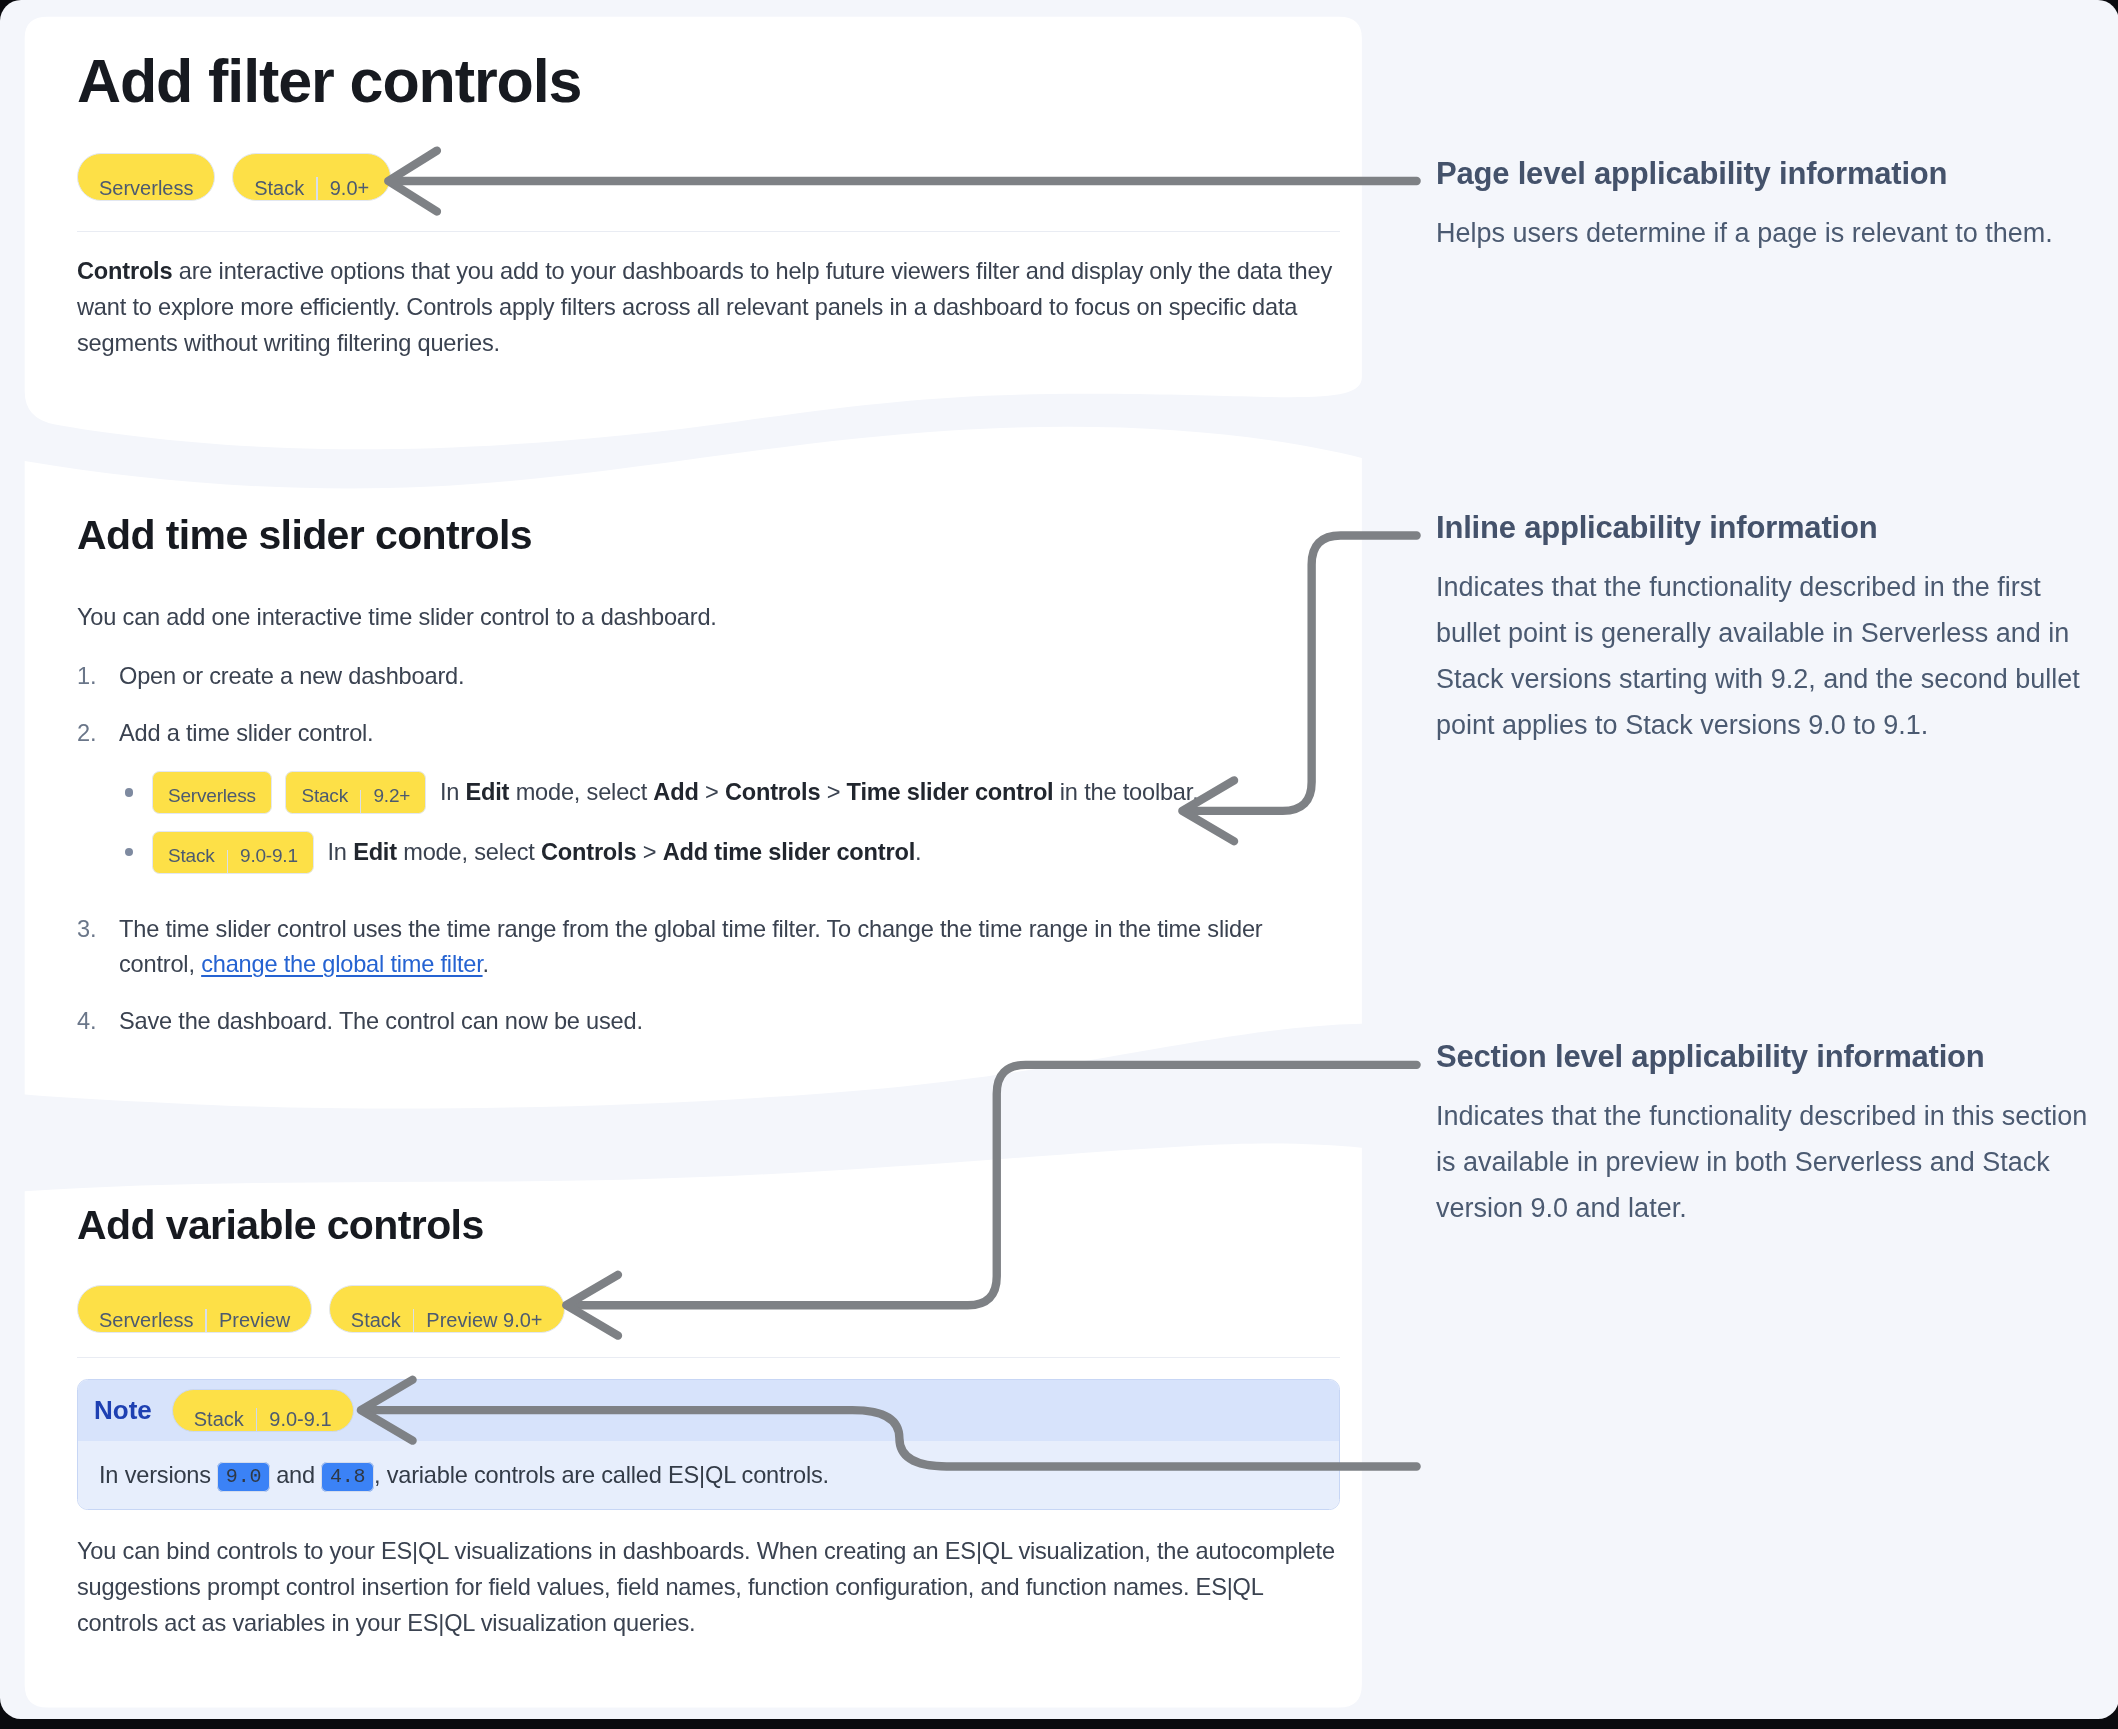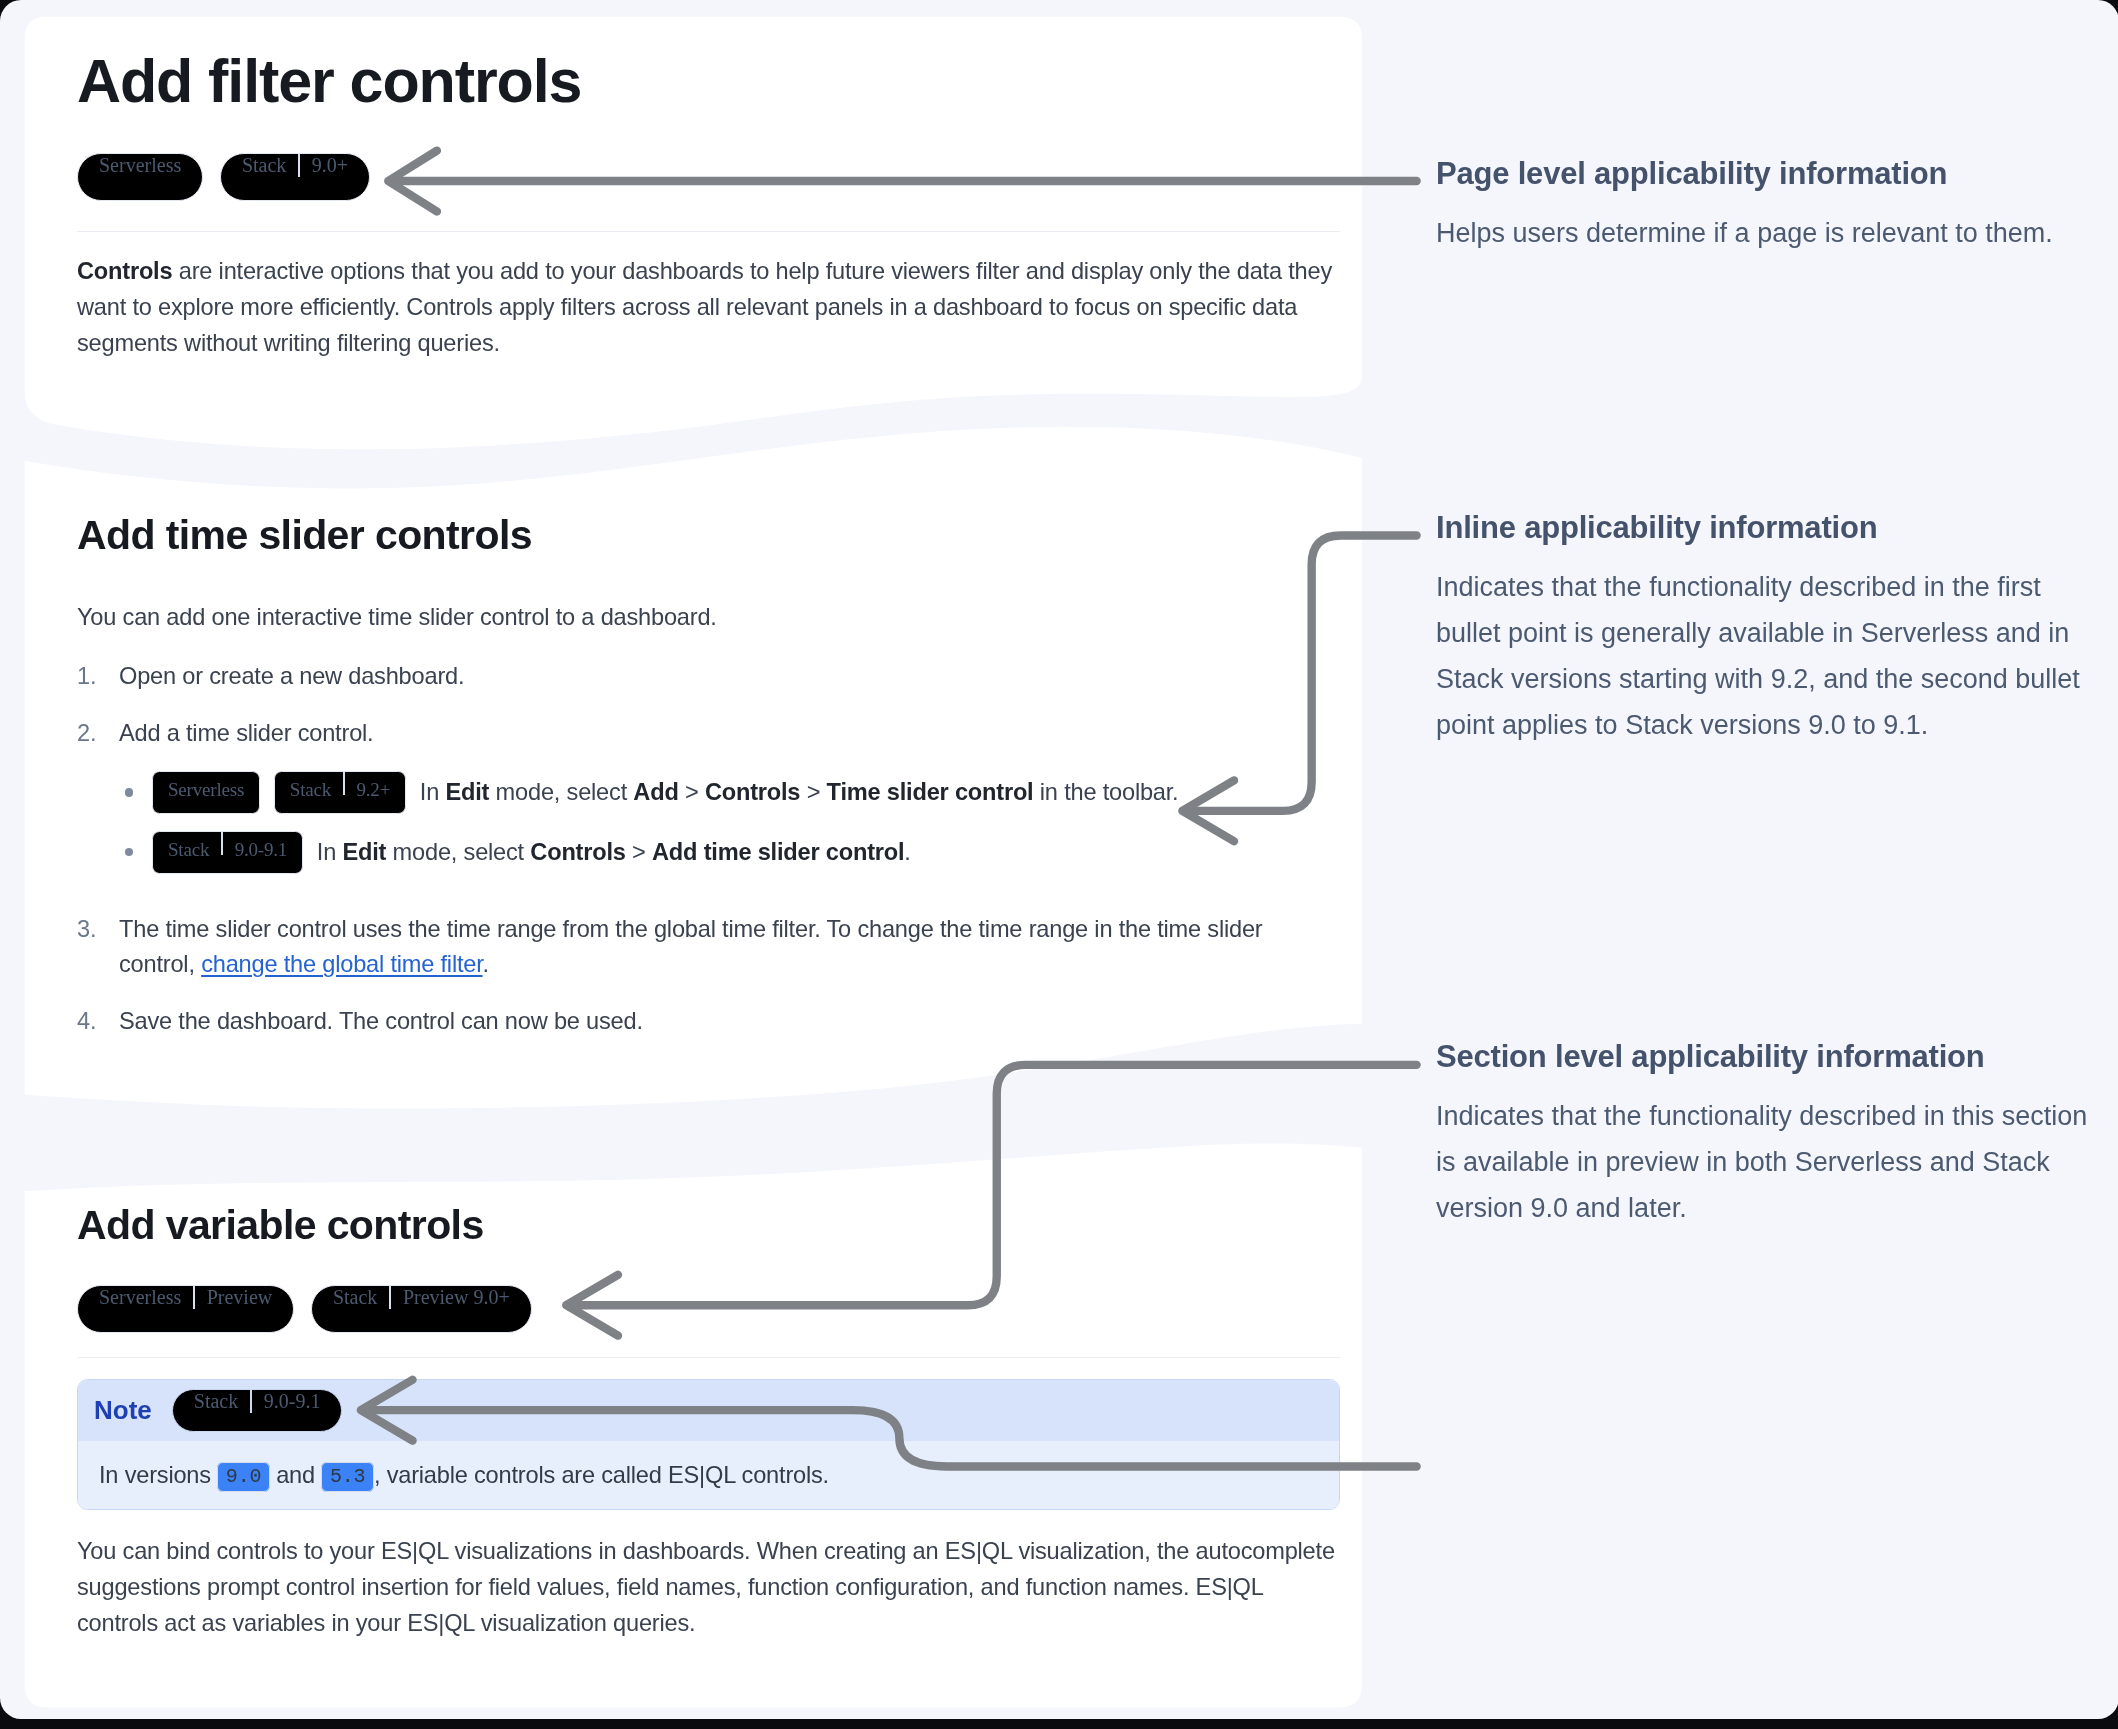--- a/index.html
+++ b/index.html
@@ -14,21 +14,21 @@
   .cards-bg{position:absolute;left:0;top:0;z-index:0;}
   .cards-bg path{fill:var(--card-bg,#ffffff);}
   .content{position:absolute;z-index:2;}
   .c1{left:77px;top:49px;width:1263px;}
   .c2{left:77px;top:513px;width:1263px;}
   .c3{left:77px;top:1203px;width:1263px;}
   .h1{font-size:61px;line-height:1.08;font-weight:700;letter-spacing:-1.1px;color:var(--title,#171a20);margin:0;}
   .h2{font-size:41px;line-height:1.1;font-weight:700;letter-spacing:-0.6px;color:var(--title,#171a20);margin:0;}
   .badge-row{display:flex;gap:16.7px;margin-top:38px;align-items:center;}
   .c3 .badge-row{margin-top:37px;}
-  .badge{display:inline-flex;align-items:flex-start;background:#000000;color:var(--badge-text,#4c5a70);white-space:nowrap;font-family:Liberation Serif, serif;}
+  .badge{display:inline-flex;align-items:flex-end;background:#fde047;color:var(--badge-text,#4c5a70);white-space:nowrap;}
   .badge.pill{height:46px;border:1.5px solid var(--badge-border,#e2e7f1);border-radius:26px;padding:0 21px;font-size:20px;}
   .badge.rect{height:41px;border:1.5px solid var(--badge-border,#e2e7f1);border-radius:7.6px;padding:0 15px;font-size:19px;}
   .badge .sep{width:1.5px;height:23px;background:#d9dfeb;margin:0 12px;}
   .badge.note-pill{height:41px;border-radius:23px;border-color:#c9d7f3;}
   .badge.note-pill .sep{background:#ccd9f0;}
   .rule{border:none;border-top:1.5px solid #e9ecf3;margin:30px 0 0;}
   .c3 .rule{margin-top:24px;}
   .para{font-size:23.6px;line-height:36px;letter-spacing:-0.2px;color:var(--body-text,#3a4250);margin:21px 0 0;}
   .para strong,.steps strong{color:#21262e;}
   .para.intro{margin-top:41px;}
@@ -152,21 +152,21 @@
     <hr class="rule">
     <div class="note">
       <div class="note-head">
         <span class="note-label">Note</span>
         <span id="noteBadge"><span class="badge pill note-pill">
               <span class="bpart">Stack</span>
               <span class="sep"></span>
               <span class="bpart">9.0-9.1</span>
             </span></span>
       </div>
-      <div class="note-body" id="noteBody"><span>In versions </span><span class="code">9.0</span><span> and </span><span class="code">5.3</span><span>, variable controls are called ES|QL controls.</span></div>
+      <div class="note-body" id="noteBody"><span>In versions </span><span class="code">9.0</span><span> and </span><span class="code">4.8</span><span>, variable controls are called ES|QL controls.</span></div>
     </div>
     <p class="para" id="para3"><span>You can bind controls to your ES|QL visualizations in dashboards. When creating an ES|QL visualization, the autocomplete suggestions prompt control insertion for field values, field names, function configuration, and function names. ES|QL controls act as variables in your ES|QL visualization queries.</span></p>
   </div>
 
   <div class="ann a1">
     <h3>Page level applicability information</h3>
     <p>Helps users determine if a page is relevant to them.</p>
   </div>
   <div class="ann a2">
     <h3>Inline applicability information</h3>

